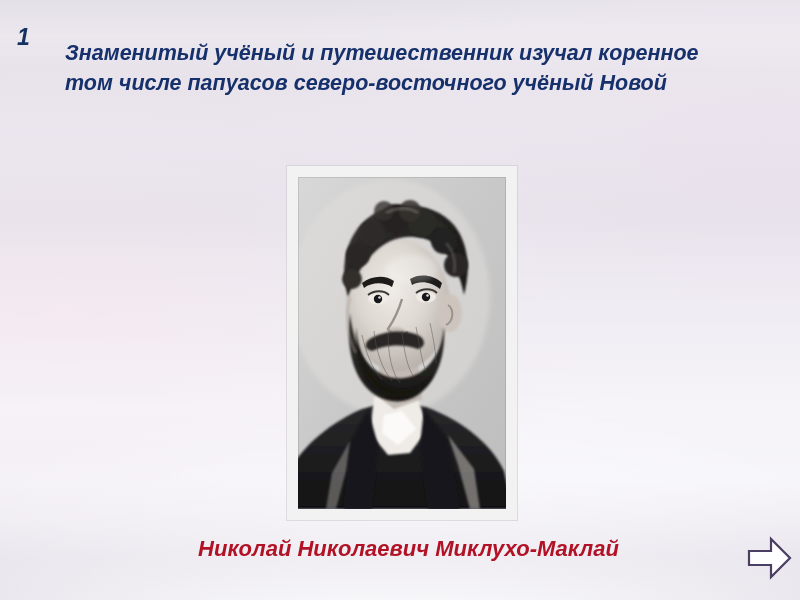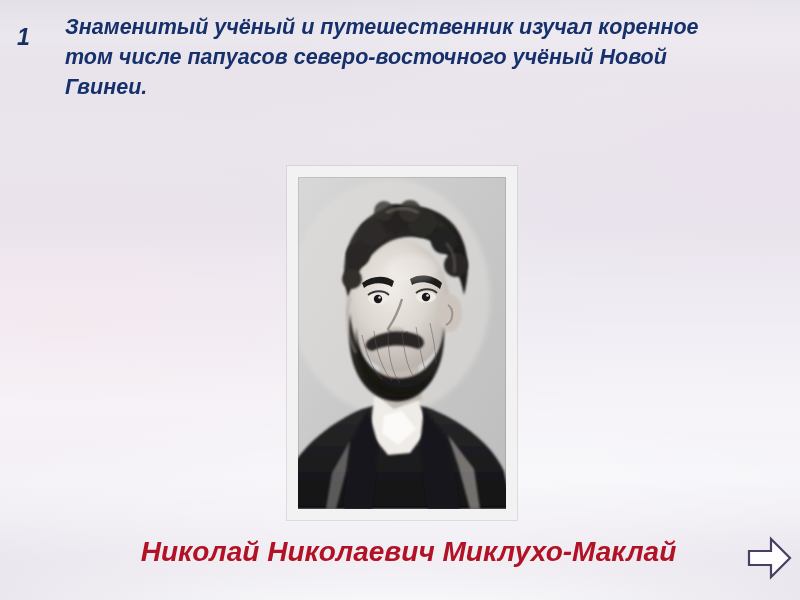--- a/index.html
+++ b/index.html
@@ -65,21 +65,21 @@
     font-style: italic;
     color: #16305f;
     font-family: "Liberation Sans", sans-serif;
     letter-spacing: 0px;
     z-index: 5;
   }
 
   .body-text {
     position: absolute;
     left: 65px;
-    top: 12px;
+    top: 38px;
     width: 712px;
     font-size: 21.5px;
     line-height: 30px;
     font-weight: bold;
     font-style: italic;
     color: #16306b;
     text-align: justify;
     text-justify: inter-word;
     font-family: "Liberation Sans", sans-serif;
     z-index: 5;
@@ -113,21 +113,21 @@
     width: 208px;
     height: 332px;
   }
 
   .caption {
     position: absolute;
     left: 17px;
     right: 0;
     top: 536px;
     text-align: center;
-    font-size: 28px;
+    font-size: 22px;
     font-weight: bold;
     font-style: italic;
     color: #b21225;
     font-family: "Liberation Sans", sans-serif;
     z-index: 5;
   }
 
   .next-arrow {
     position: absolute;
     left: 745px;
@@ -142,21 +142,20 @@
 </head>
 <body>
 
 <div class="slide">
 
   <div class="slide-number">1</div>
 
   <div class="body-text">
     <div>Знаменитый учёный и путешественник изучал коренное</div>
     <div>том числе папуасов северо-восточного учёный Новой</div>
-    <div class="last-line">Гвинеи.</div>
   </div>
 
   <div class="portrait-frame">
     <div class="portrait-inner">
       <svg class="portrait-svg" viewBox="0 0 208 332" preserveAspectRatio="xMidYMid slice">
         <defs>
           <linearGradient id="bgGrad" x1="0" y1="0" x2="1" y2="1">
             <stop offset="0%" stop-color="#d8d8d8"></stop>
             <stop offset="45%" stop-color="#c9c9c9"></stop>
             <stop offset="100%" stop-color="#bdbdbd"></stop>

